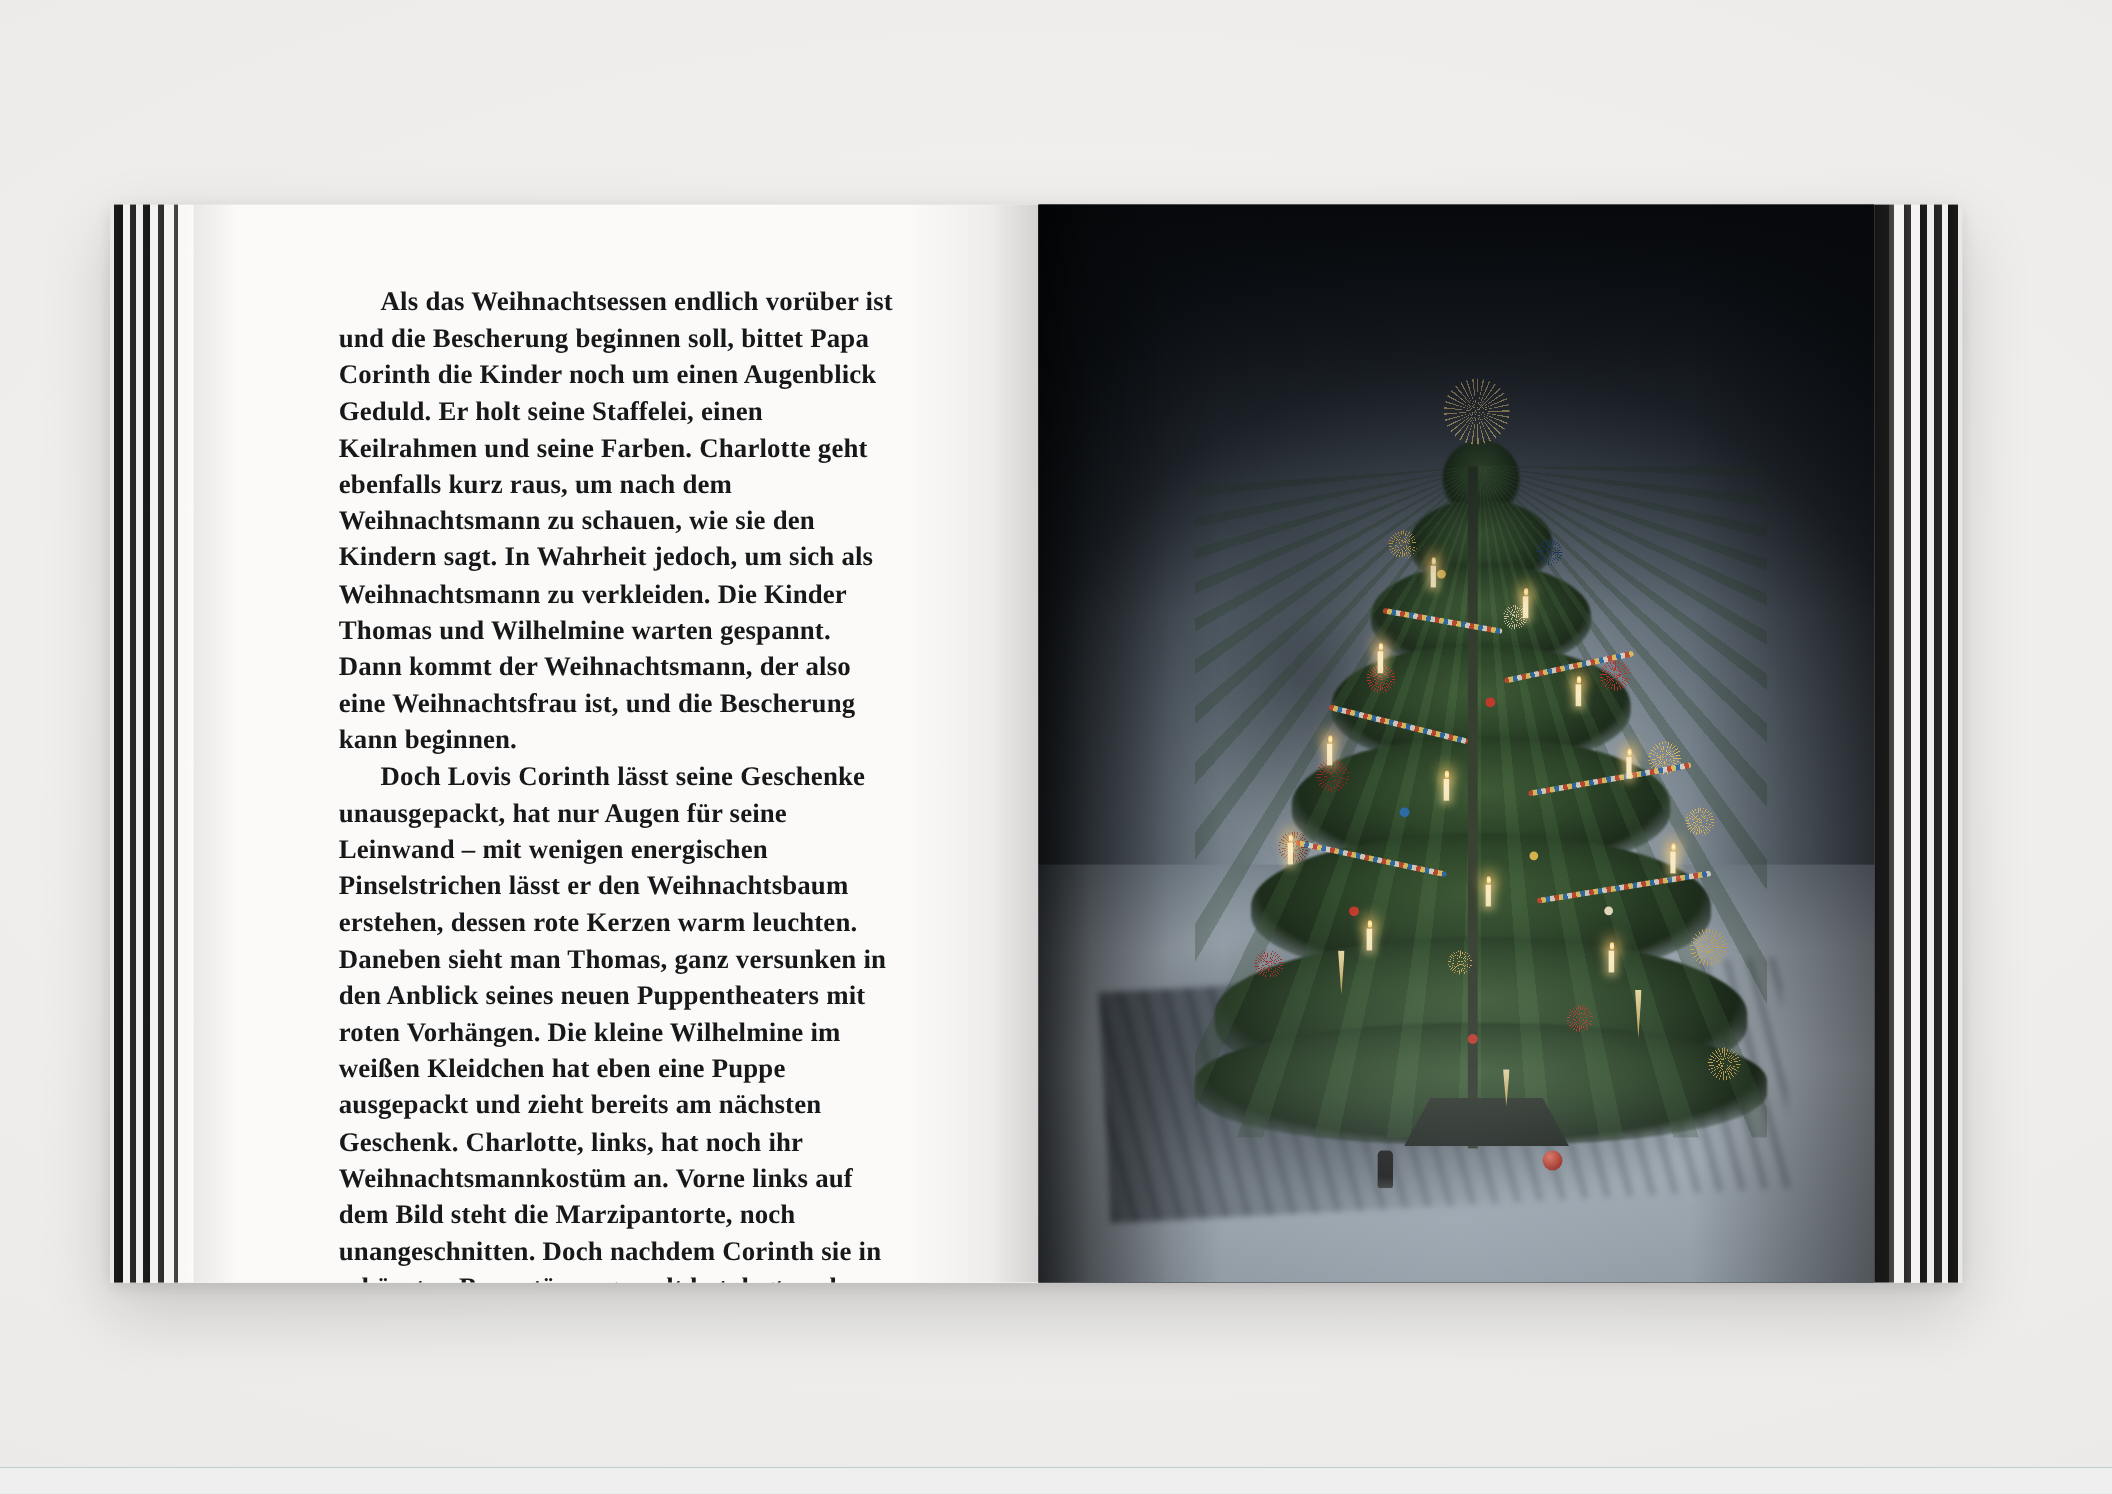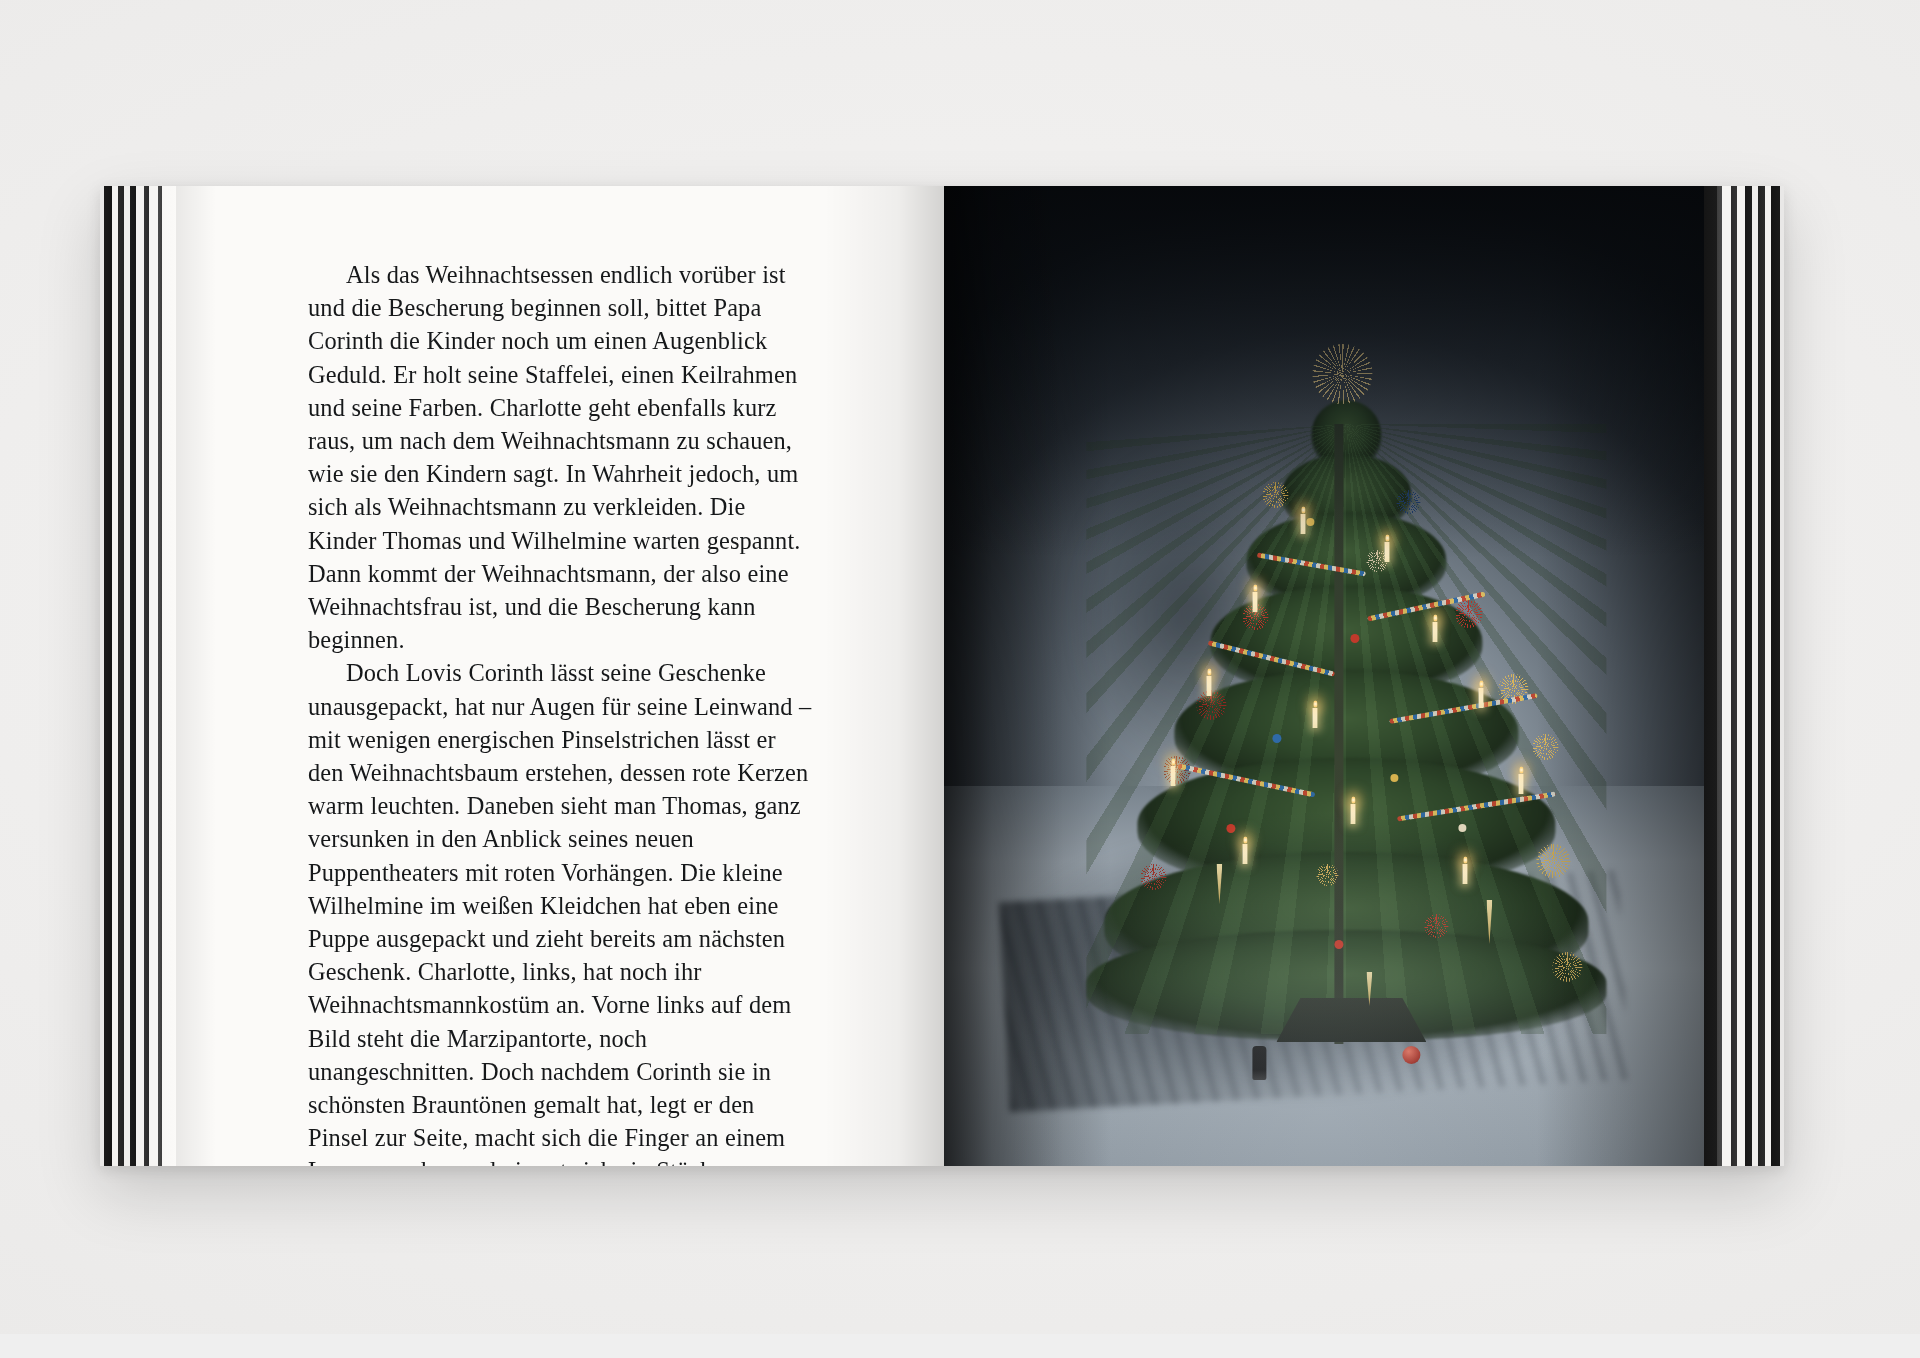--- a/index.html
+++ b/index.html
@@ -10,20 +10,21 @@
     height: 1358px;
     overflow: hidden;
     font-family: "Liberation Serif", serif;
   }
 
   .scene {
     position: relative;
     width: 1920px;
     height: 1334px;
     background: #0f766e;
+    font-weight: bold;
   }
 
   
   .scene::before {
     content: "";
     position: absolute;
     inset: 0;
     background:
       radial-gradient(140% 110% at 50% 45%, #f5f4f3 0%, #ebeae9 62%, #e2e1e0 100%);
     pointer-events: none;

